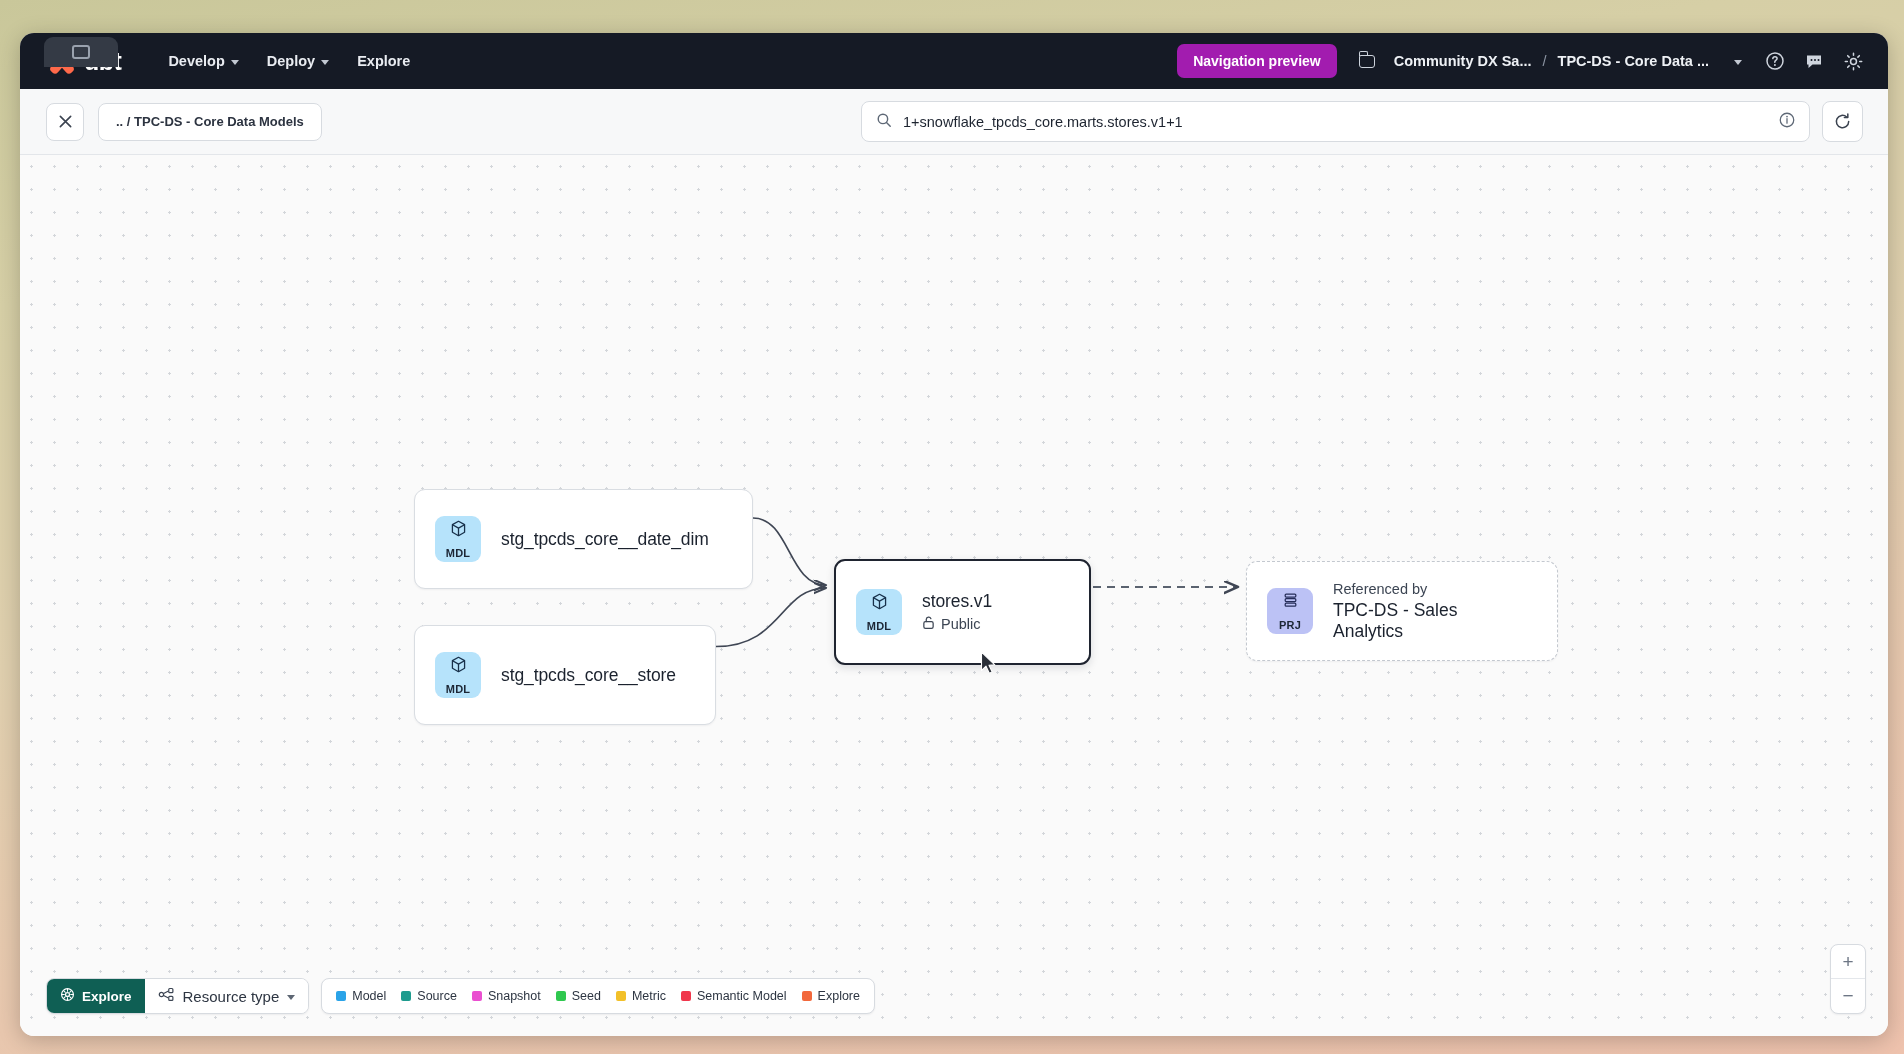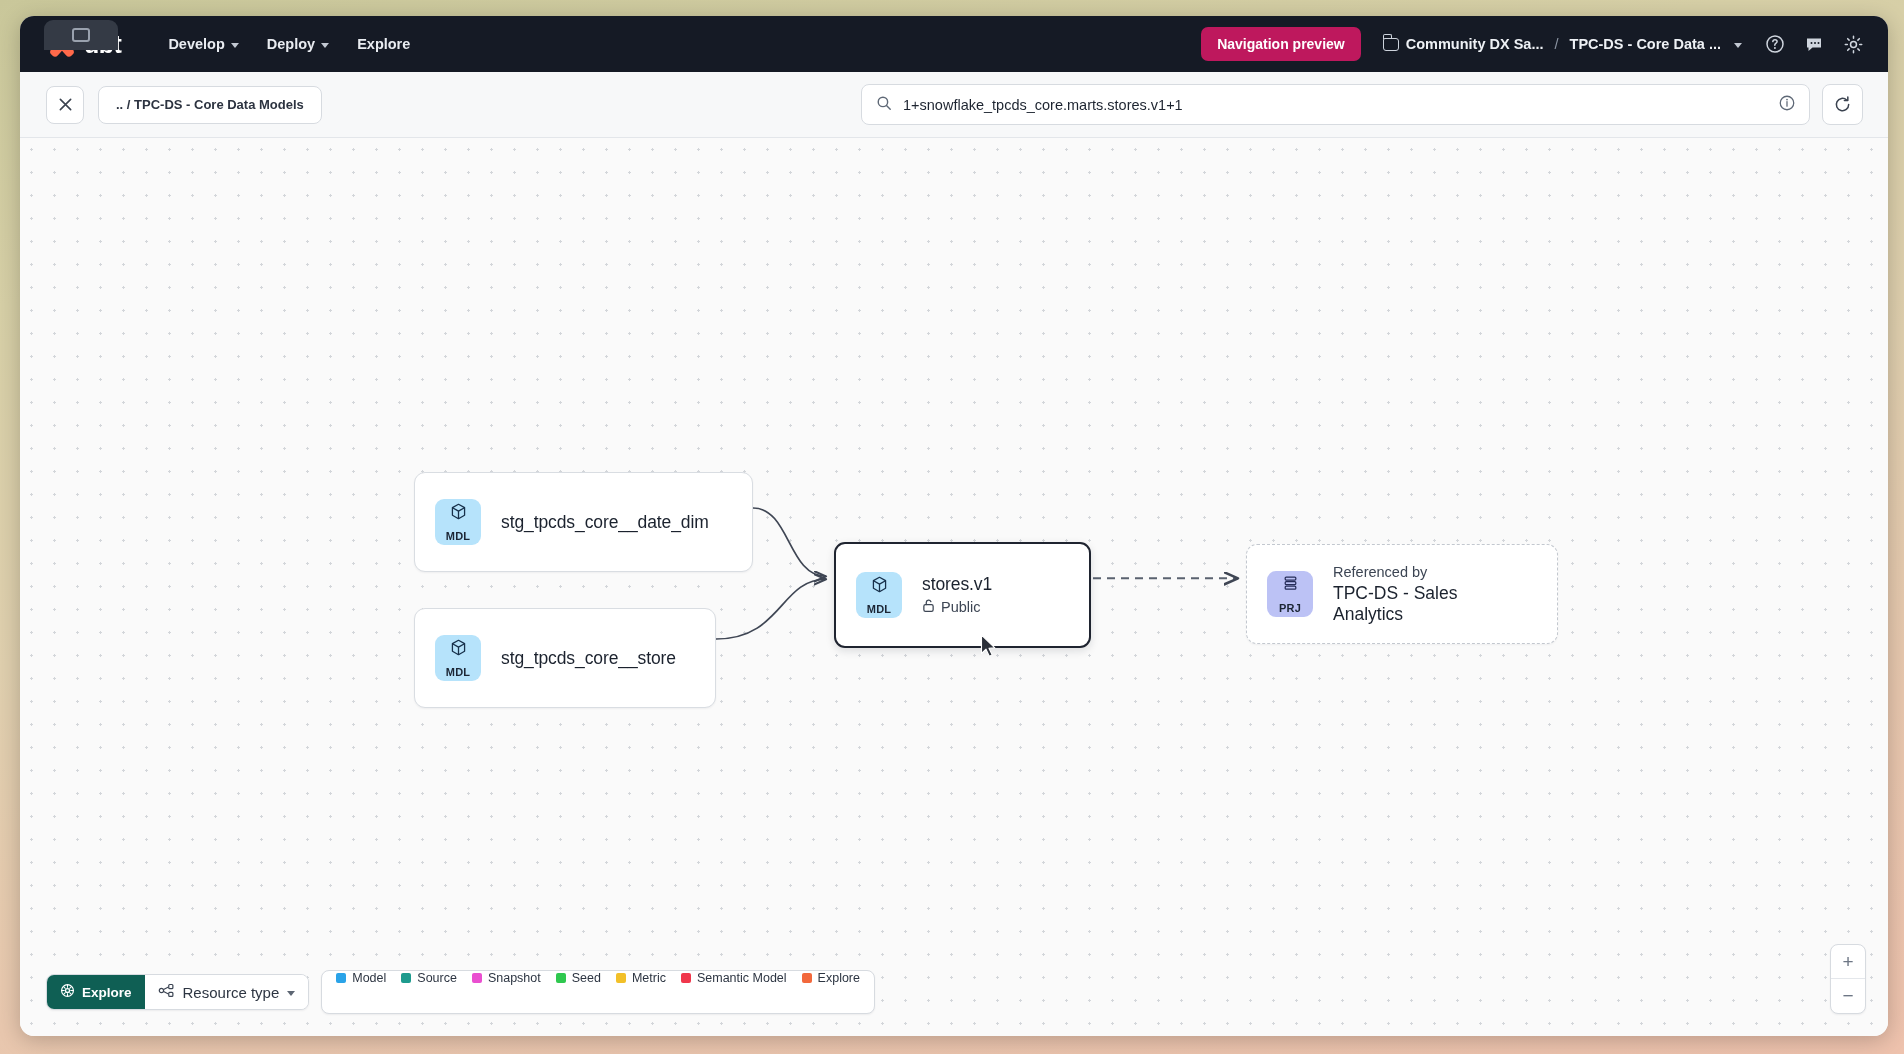--- a/index.html
+++ b/index.html
@@ -10,21 +10,21 @@
     overflow: hidden;
     font-family: "Liberation Sans", sans-serif;
   }
 
   
   #frame {
     position: relative;
     width: 1904px;
     height: 1054px;
     background: linear-gradient(170deg, #c9c79a 0%, #d6cfa6 22%, #dfcfae 48%, #e8c7ae 74%, #eec2ad 100%);
-    padding: 16px 16px 18px 20px;
+    padding: 33px 16px 18px 20px;
   }
 
   #window {
     position: relative;
     width: 100%;
     height: 100%;
     border-radius: 14px;
     overflow: hidden;
     background: #fbfbfb;
     box-shadow: 0 4px 22px rgba(0,0,0,0.22);
@@ -100,32 +100,32 @@
   }
 
   #topbar-right {
     margin-left: auto;
     display: flex;
     align-items: center;
     gap: 0;
   }
 
   #nav-preview-btn {
-    background: #be185d;
+    background: #a21caf;
     color: #fff;
     font-size: 14px;
     font-weight: bold;
     padding: 9px 16px;
     border-radius: 7px;
     cursor: pointer;
     margin-right: 22px;
   }
 
   .crumb {
-    display: flex; align-items: center; gap: 7px;
+    display: flex; align-items: center; gap: 19px;
     font-size: 14.5px; font-weight: bold; color: #eef1f5;
     cursor: pointer;
   }
   .crumb-sep { color: #8d96a4; margin: 0 11px; font-size: 14.5px; font-weight: normal; }
 
   .folder-icon {
     width: 16px; height: 13px;
     border: 1.7px solid #cdd3dc;
     border-radius: 2px 3px 3px 3px;
     position: relative;
@@ -299,26 +299,26 @@
   }
   #resource-type-btn {
     display: flex; align-items: center; gap: 8px;
     padding: 0 13px;
     font-size: 15px;
     color: #2d3542;
     cursor: pointer;
     background: #fff;
   }
   #legend {
-    height: 44px;
-    background: #fff;
-    border: 1px solid #d7dbe0;
-    border-radius: 8px;
-    display: flex;
-    align-items: flex-start;
+    height: 36px;
+    background: #fff;
+    border: 1px solid #d7dbe0;
+    border-radius: 8px;
+    display: flex;
+    align-items: center;
     padding: 0 14px;
     gap: 15px;
     box-shadow: 0 1px 2px rgba(16,24,40,0.06);
   }
   .legend-item { display: flex; align-items: center; gap: 6px; font-size: 12.5px; color: #2d3542; }
   .legend-swatch { width: 10px; height: 10px; border-radius: 2px; }
 
   #zoom-ctrl {
     position: absolute;
     right: 22px;

